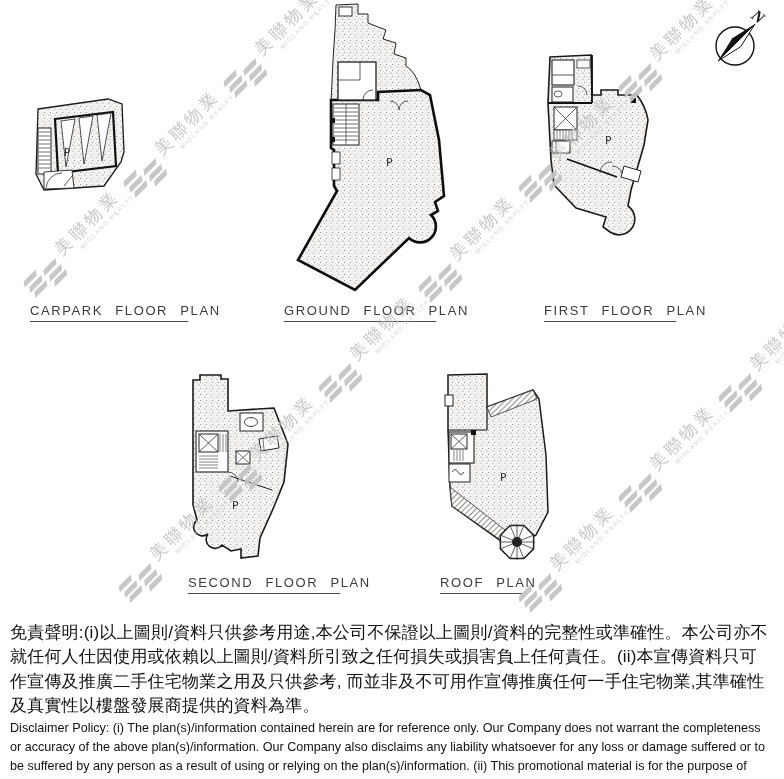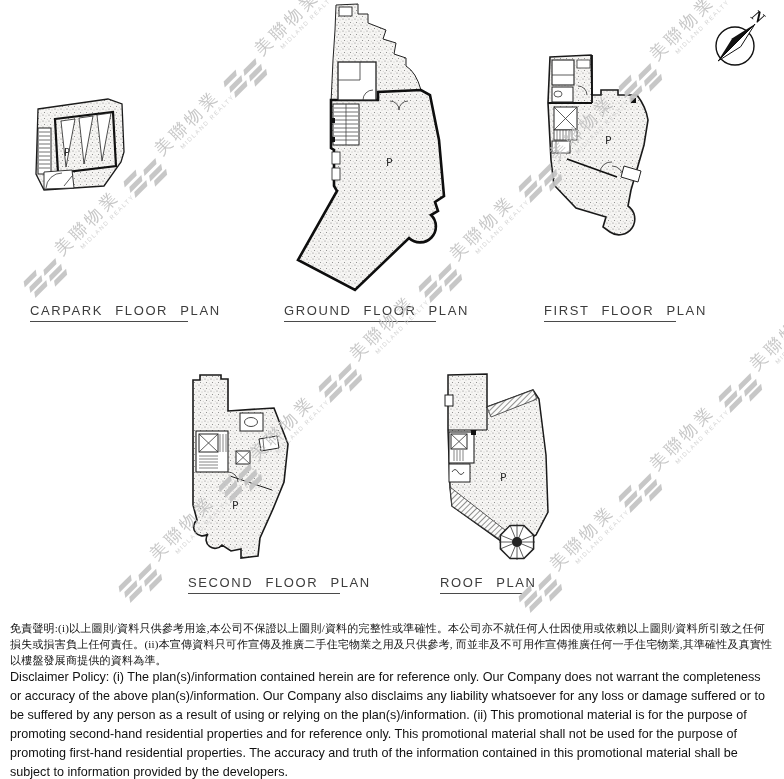--- a/index.html
+++ b/index.html
@@ -23,21 +23,21 @@
     color:#3c3c3c;text-align:center;white-space:nowrap;border-bottom:1.5px solid #4a4a4a;
     padding-bottom:3px;font-family:"Liberation Sans",sans-serif;}
   .p-label{font-family:"DejaVu Sans Mono",monospace;fill:#2b2b2b;}
 
   
   #compass{position:absolute;left:705px;top:4px;z-index:4;}
 
   
   .disclaimer{position:absolute;left:10px;top:621px;width:764px;z-index:7;color:#111;}
   .disclaimer p{margin:0;}
-  .dis-zh{font-size:11px;line-height:1.44;letter-spacing:.2px;font-family:Liberation Serif, serif;}
+  .dis-zh{font-size:17px;line-height:1.44;letter-spacing:.2px;}
   .dis-en{font-size:12.6px;line-height:1.5;}
 </style>
 </head>
 <body>
 
 <svg width="0" height="0" style="position:absolute" aria-hidden="true">
   <defs>
     <pattern id="stip" width="6" height="6" patternUnits="userSpaceOnUse">
       <rect width="6" height="6" fill="#f6f5f3"></rect>
       <circle cx="1" cy="1" r=".6" fill="#7c7c7c"></circle>

